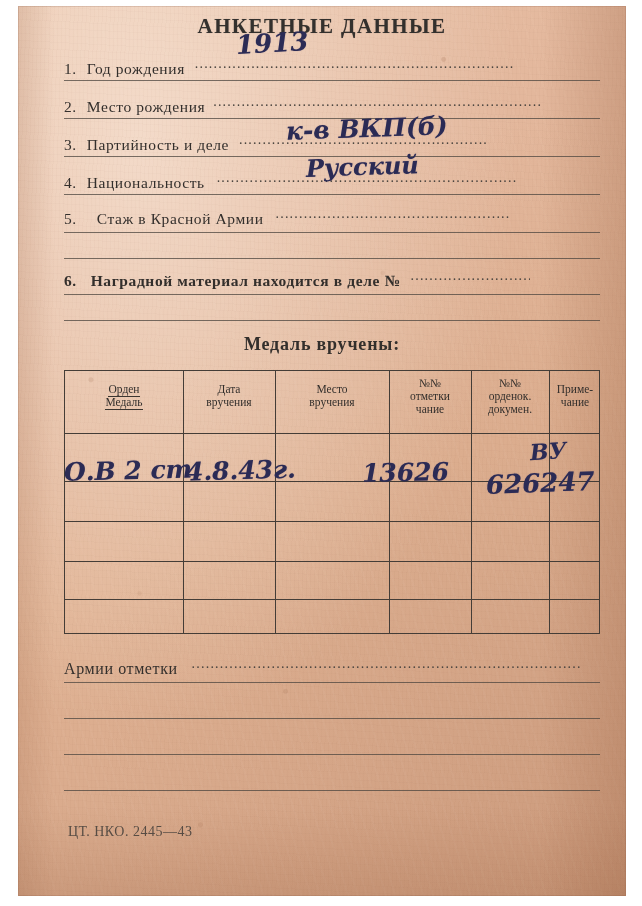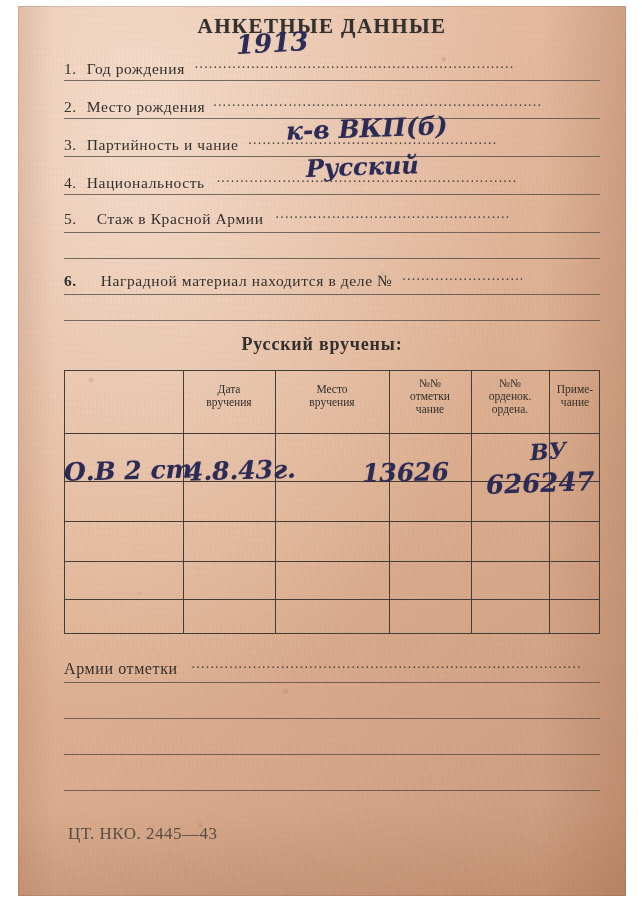--- a/index.html
+++ b/index.html
@@ -163,21 +163,21 @@
     font-style: italic;
     font-weight: bold;
     text-shadow: 0 0 1px rgba(40,40,90,0.35);
     white-space: nowrap;
   }
 
   #footer-code {
     position: absolute;
     left: 50px;
     top: 818px;
-    font-size: 17px;
+    font-size: 14px;
     letter-spacing: .5px;
     color: #4a433d;
     opacity: .9;
     text-align: right;
   }
 </style>
 </head>
 <body>
 
 <div id="card">
@@ -197,21 +197,21 @@
 
   <div class="field-row" style="top:88px;">
     <span class="field-label">2.</span>
     <span class="field-label" style="margin-left:6px;font-family:Liberation Serif, serif;">Место  рождения</span>
     <span class="dots" style="width:330px; margin-left:4px;">.......................................................................................................................</span>
   </div>
   <div class="rule" style="top:112px;"></div>
 
   <div class="field-row" style="top:126px;">
     <span class="field-label">3.</span>
-    <span class="field-label" style="margin-left:6px;">Партийность и чание</span>
+    <span class="field-label" style="margin-left:6px;">Партийность и деле</span>
     <span class="dots" style="width:250px; margin-left:6px;">..............................................................................................</span>
   </div>
   <div class="rule" style="top:150px;"></div>
 
   <div class="field-row" style="top:164px;">
     <span class="field-label">4.</span>
     <span class="field-label" style="margin-left:6px;">Национальность</span>
     <span class="dots" style="width:300px; margin-left:8px;">.......................................................................................................................</span>
   </div>
   <div class="rule" style="top:188px;"></div>
@@ -219,59 +219,63 @@
   <div class="field-row" style="top:200px;">
     <span class="field-label">5.</span>
     <span class="field-label" style="margin-left:16px;">Стаж в Красной Армии</span>
     <span class="dots" style="width:235px; margin-left:8px;">..............................................................................................</span>
   </div>
   <div class="rule" style="top:226px;"></div>
   <div class="rule" style="top:252px;"></div>
 
   <div class="field-row" style="top:262px;">
     <span class="field-label" style="font-weight:bold;">6.</span>
-    <span class="field-label" style="margin-left:20px; font-weight:normal;">Наградной материал находится в деле №</span>
+    <span class="field-label" style="margin-left:10px; font-weight:bold;">Наградной материал находится в деле №</span>
     <span class="dots" style="width:120px; margin-left:6px;">........................................................................</span>
   </div>
   <div class="rule" style="top:288px;"></div>
   <div class="rule" style="top:314px;"></div>
 
-  <div id="section-title">Русский вручены:</div>
+  <div id="section-title">Медаль вручены:</div>
 
   <div id="table">
 
     <div class="vline" style="left:118px;"></div>
     <div class="vline" style="left:210px;"></div>
     <div class="vline" style="left:324px;"></div>
     <div class="vline" style="left:406px;"></div>
     <div class="vline" style="left:484px;"></div>
 
     <div class="hline" style="top:62px;"></div>
     <div class="hline" style="top:110px;"></div>
     <div class="hline" style="top:150px;"></div>
     <div class="hline" style="top:190px;"></div>
     <div class="hline" style="top:228px;"></div>
 
+    <div class="th" style="left:0; top:12px; width:118px;">
+      <div><u>Орден</u></div>
+      <div><u>Медаль</u></div>
+    </div>
     <div class="th" style="left:118px; top:12px; width:92px;">
       <div>Дата</div>
       <div>вручения</div>
     </div>
     <div class="th" style="left:210px; top:12px; width:114px;">
       <div>Место</div>
       <div>вручения</div>
     </div>
     <div class="th" style="left:324px; top:6px; width:82px;">
       <div>№№</div>
       <div>отметки</div>
       <div>чание</div>
     </div>
     <div class="th" style="left:406px; top:6px; width:78px;">
       <div>№№</div>
       <div>орденок.</div>
-      <div>ордена.</div>
+      <div>докумен.</div>
     </div>
     <div class="th" style="left:484px; top:12px; width:52px;">
       <div>Приме-</div>
       <div>чание</div>
     </div>
   </div>
 
   <div class="field-row" style="top:650px;">
     <span class="field-label" style="font-size:16px;">Армии отметки</span>
     <span class="dots" style="width:390px; margin-left:10px;">.......................................................................................................................</span>

